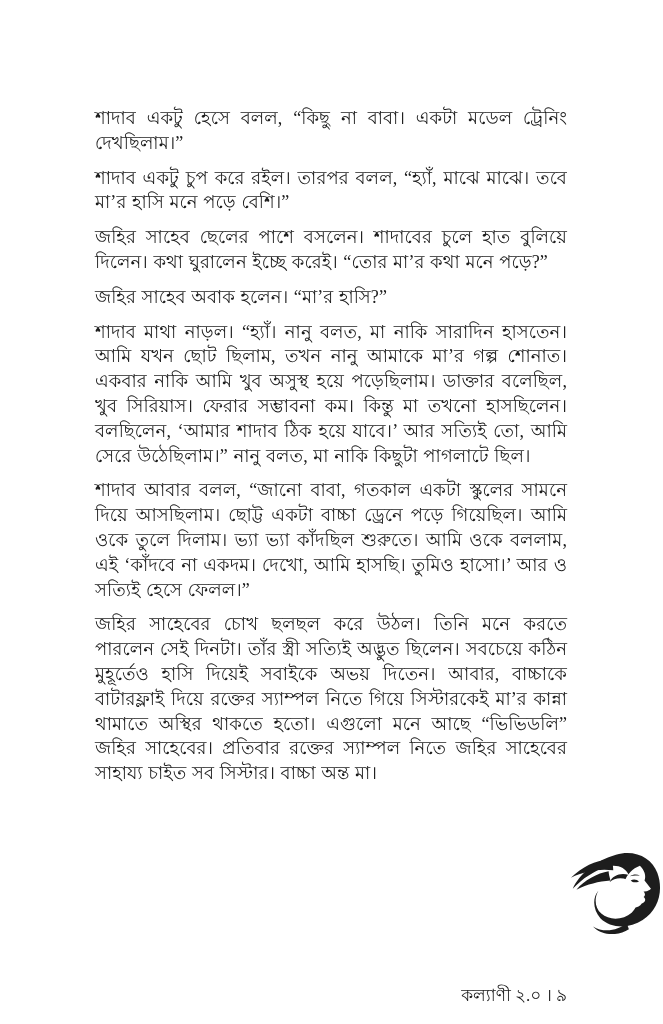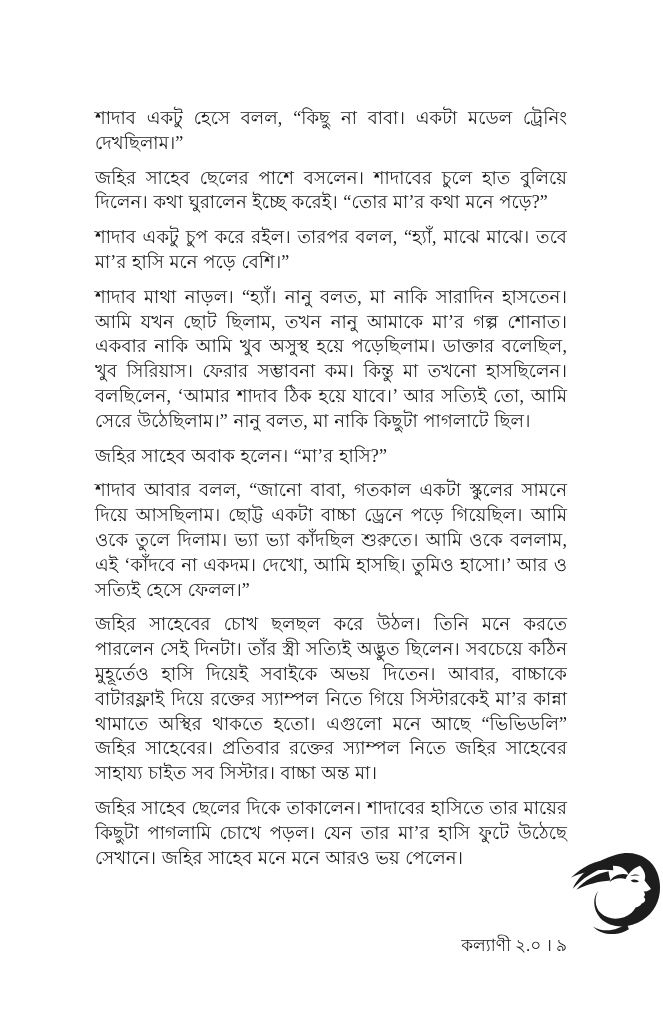--- a/index.html
+++ b/index.html
@@ -29,21 +29,21 @@
     font-size: 18px;
     line-height: 24.8px;
     text-align: justify;
     text-justify: inter-word;
     letter-spacing: 0.1px;
     word-spacing: 1px;
   }
   .page-footer {
     position: absolute;
     left: 95px;
-    top: 934px;
+    top: 984px;
     width: 472px;
     text-align: right;
     font-size: 17px;
     line-height: 24px;
   }
   .logo {
     position: absolute;
     left: 570px;
     top: 849px;
     width: 92px;
@@ -55,27 +55,26 @@
     display: block;
   }
 </style>
 </head>
 <body>
 
 <div class="page">
 
   <main class="text-block">
     <p>শাদাব একটু হেসে বলল, “কিছু না বাবা। একটা মডেল ট্রেনিং দেখছিলাম।”</p>
+    <p>শাদাব একটু চুপ করে রইল। তারপর বলল, “হ্যাঁ, মাঝে মাঝে। তবে মা’র হাসি মনে পড়ে বেশি।”</p>
     <p>জহির সাহেব ছেলের পাশে বসলেন। শাদাবের চুলে হাত বুলিয়ে দিলেন। কথা ঘুরালেন ইচ্ছে করেই। “তোর মা’র কথা মনে পড়ে?”</p>
-    <p>শাদাব একটু চুপ করে রইল। তারপর বলল, “হ্যাঁ, মাঝে মাঝে। তবে মা’র হাসি মনে পড়ে বেশি।”</p>
+    <p>জহির সাহেব অবাক হলেন। “মা’র হাসি?”</p>
     <p>শাদাব মাথা নাড়ল। “হ্যাঁ। নানু বলত, মা নাকি সারাদিন হাসতেন। আমি যখন ছোট ছিলাম, তখন নানু আমাকে মা’র গল্প শোনাত। একবার নাকি আমি খুব অসুস্থ হয়ে পড়েছিলাম। ডাক্তার বলেছিল, খুব সিরিয়াস। ফেরার সম্ভাবনা কম। কিন্তু মা তখনো হাসছিলেন। বলছিলেন, ‘আমার শাদাব ঠিক হয়ে যাবে।’ আর সত্যিই তো, আমি সেরে উঠেছিলাম।” নানু বলত, মা নাকি কিছুটা পাগলাটে ছিল।</p>
-    <p>জহির সাহেব অবাক হলেন। “মা’র হাসি?”</p>
     <p>শাদাব আবার বলল, “জানো বাবা, গতকাল একটা স্কুলের সামনে দিয়ে আসছিলাম। ছোট্ট একটা বাচ্চা ড্রেনে পড়ে গিয়েছিল। আমি ওকে তুলে দিলাম। ভ্যা ভ্যা কাঁদছিল শুরুতে। আমি ওকে বললাম, এই ‘কাঁদবে না একদম। দেখো, আমি হাসছি। তুমিও হাসো।’ আর ও সত্যিই হেসে ফেলল।”</p>
     <p>জহির সাহেবের চোখ ছলছল করে উঠল। তিনি মনে করতে পারলেন সেই দিনটা। তাঁর স্ত্রী সত্যিই অদ্ভুত ছিলেন। সবচেয়ে কঠিন মুহূর্তেও হাসি দিয়েই সবাইকে অভয় দিতেন। আবার, বাচ্চাকে বাটারফ্লাই দিয়ে রক্তের স্যাম্পল নিতে গিয়ে সিস্টারকেই মা’র কান্না থামাতে অস্থির থাকতে হতো। এগুলো মনে আছে “ভিভিডলি” জহির সাহেবের। প্রতিবার রক্তের স্যাম্পল নিতে জহির সাহেবের সাহায্য চাইত সব সিস্টার। বাচ্চা অন্ত মা।</p>
-    <p>জহির সাহেব ছেলের দিকে তাকালেন। শাদাবের হাসিতে তার মায়ের কিছুটা পাগলামি চোখে পড়ল। যেন তার মা’র হাসি ফুটে উঠেছে সেখানে। জহির সাহেব মনে মনে আরও ভয় পেলেন।</p>
   </main>
 
   <div class="logo">
     <svg viewBox="0 0 100 92" xmlns="http://www.w3.org/2000/svg">
 
       <path fill="#1d1d1d" d="M50,6 C70,0 89,9 95,26 C102,45 96,66 79,77 C64,87 44,86 33,75
            C25,66 24,53 31,45 C26,53 27,64 34,70 C43,78 58,77 67,69
            C76,60 77,45 68,37 C61,30 49,30 43,36 C46,28 56,25 64,28
            C60,19 50,16 40,19 C27,23 13,32 3,43 C10,27 28,12 50,6 Z"></path>
 

